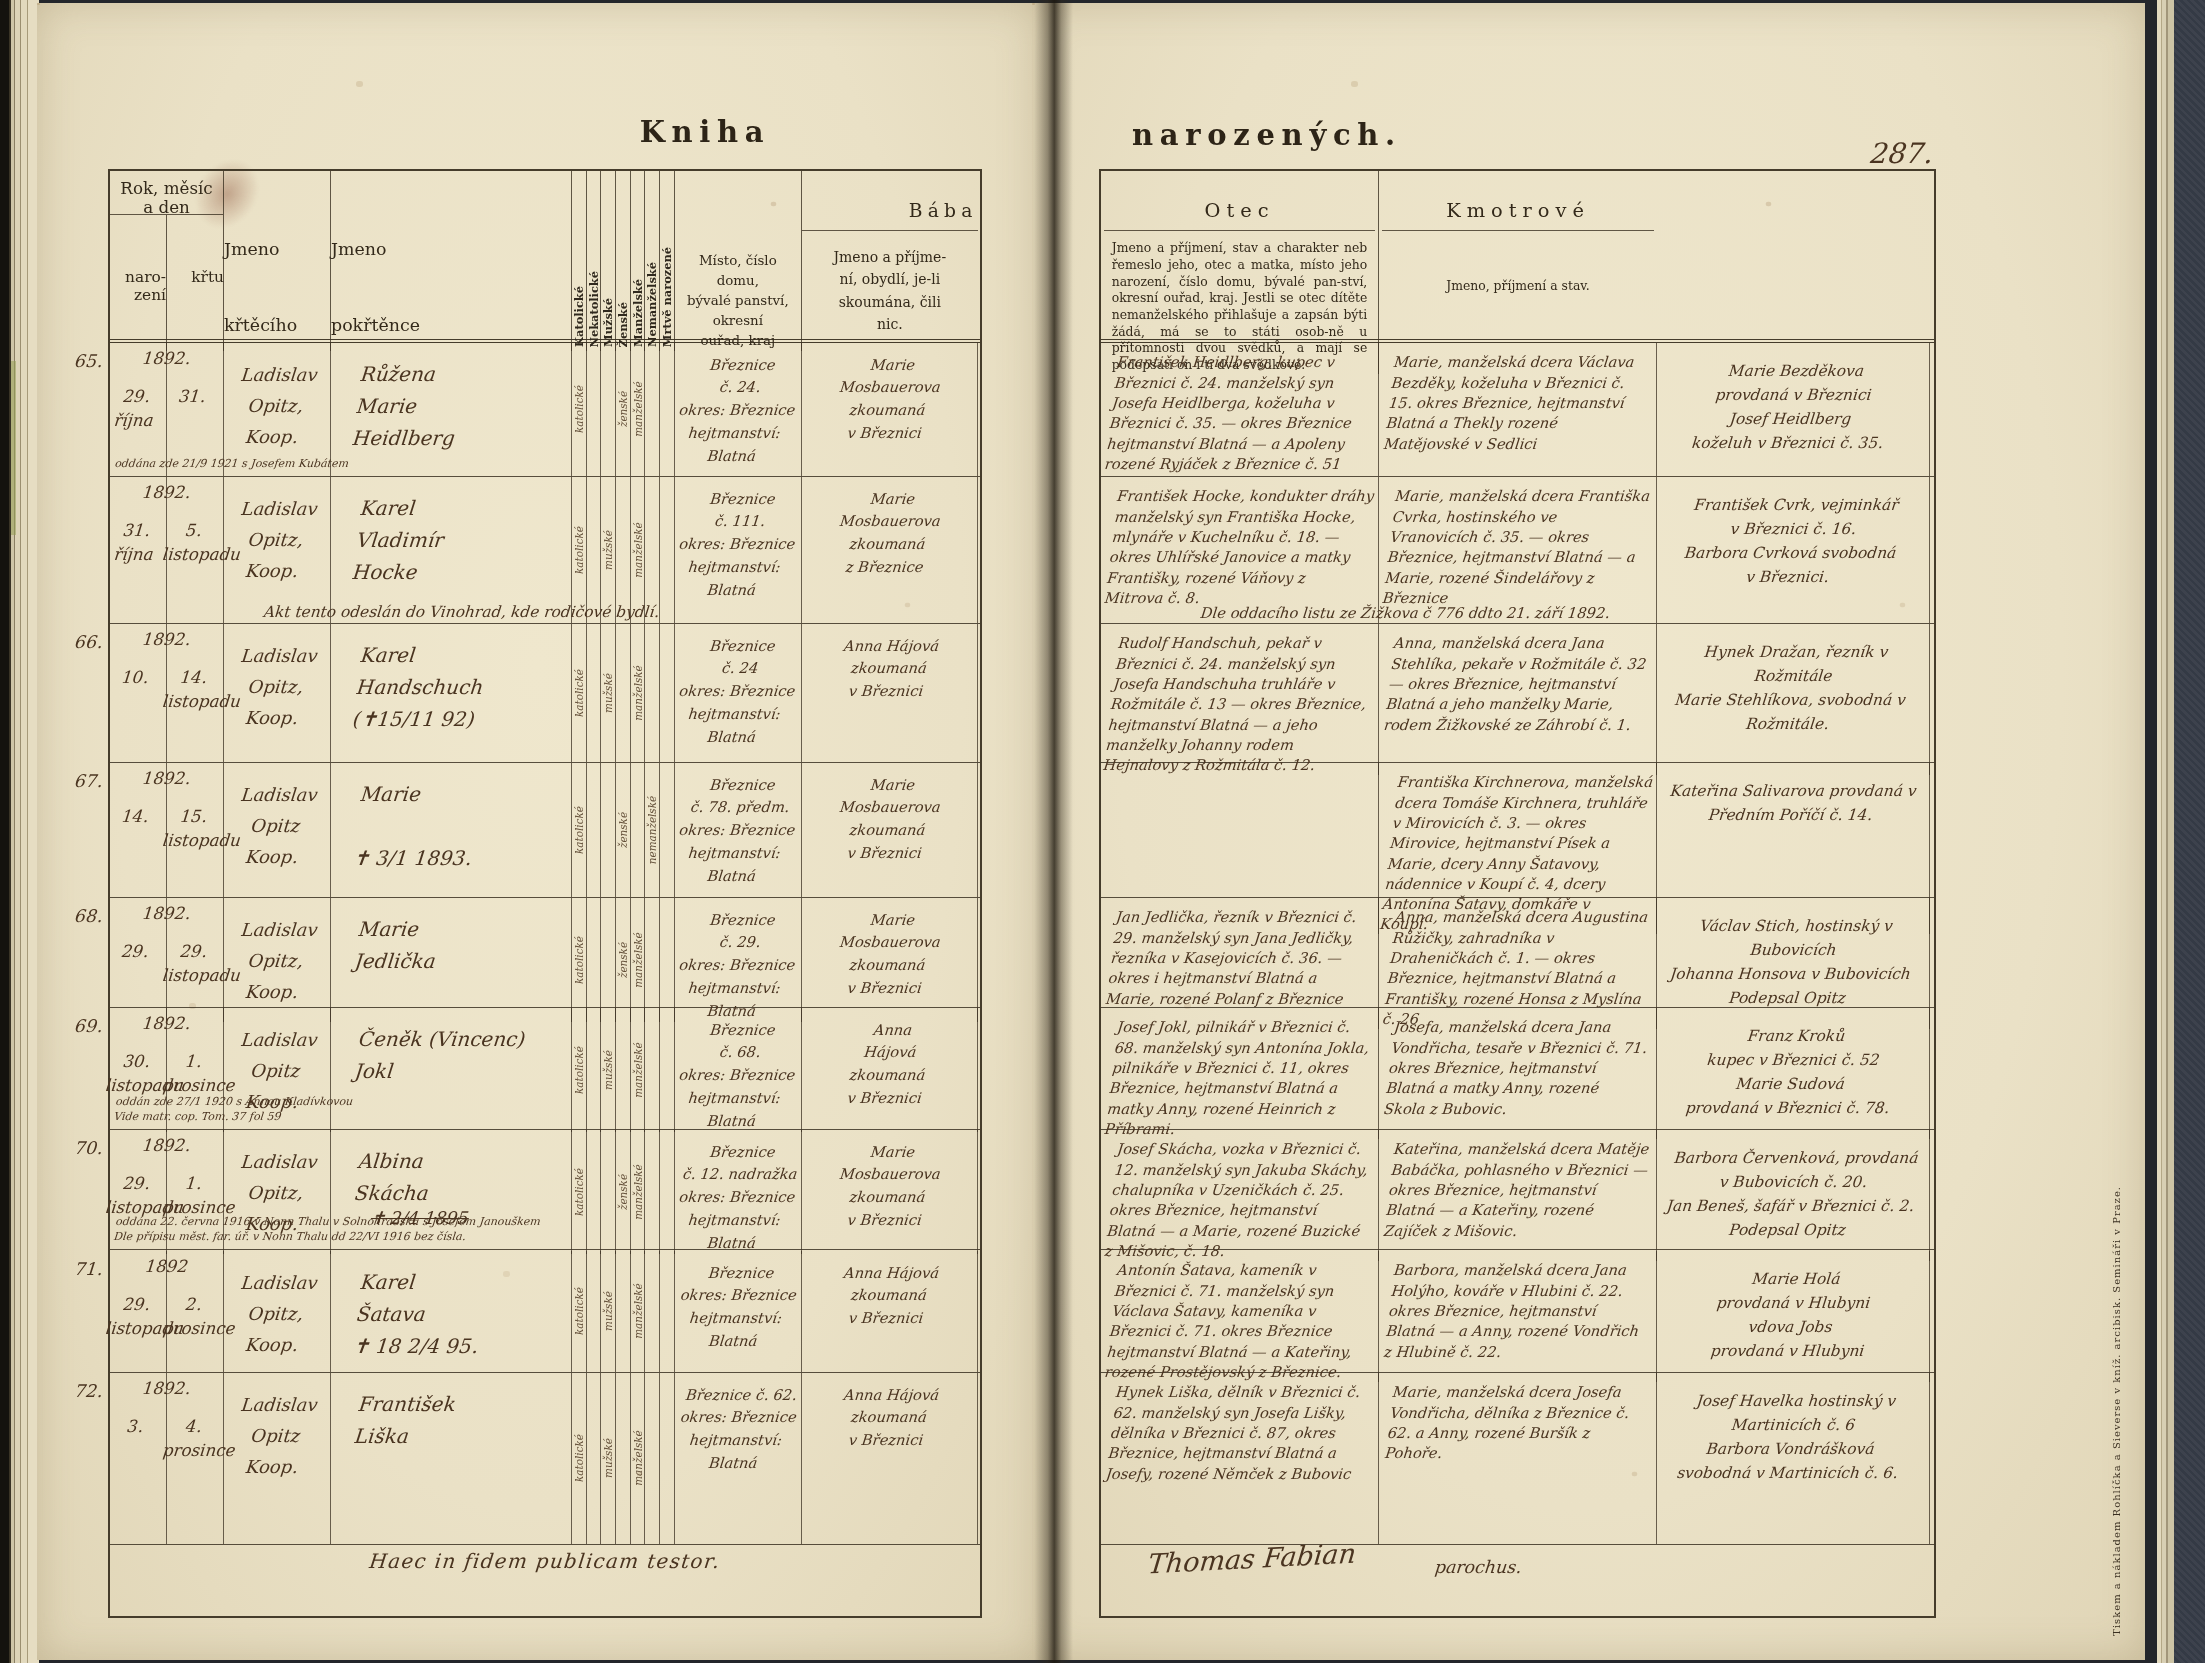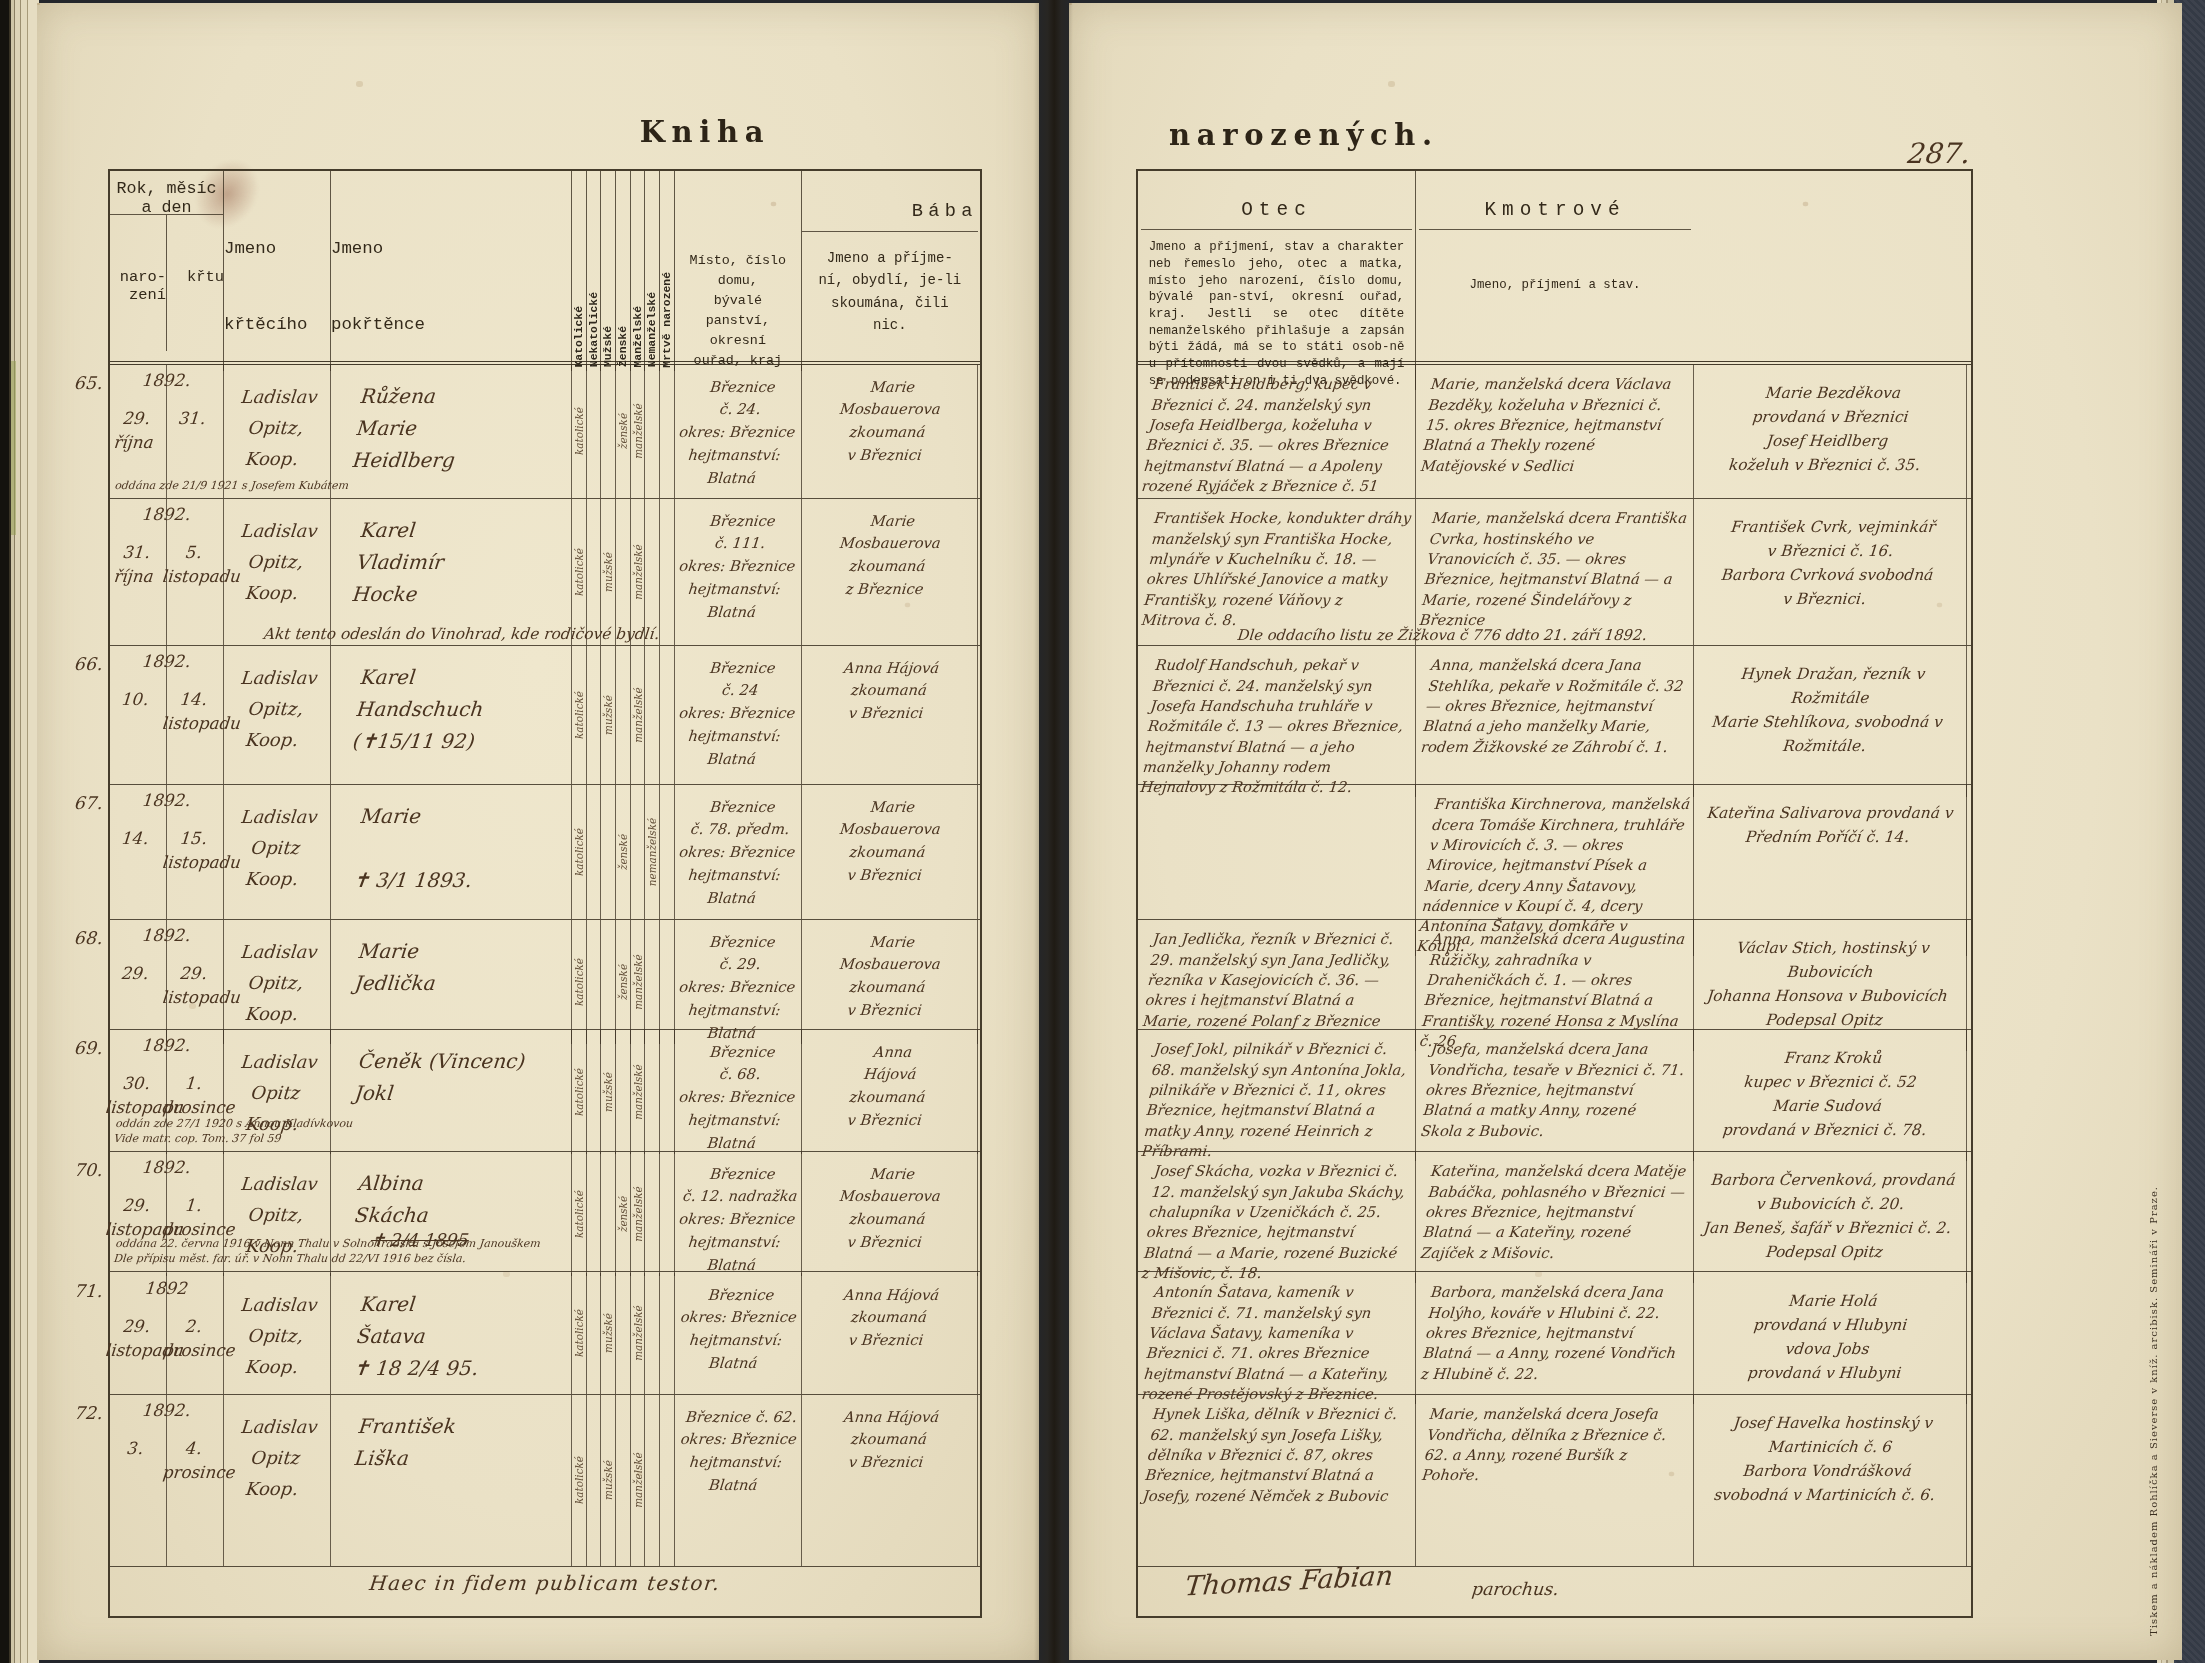--- a/index.html
+++ b/index.html
@@ -16,39 +16,39 @@
     background:repeating-linear-gradient(45deg,#3d424d 0 2.7px,#343a45 2.7px 5.3px);}
   .edge-right{position:absolute;right:31px;top:0;width:17.4px;height:1663px;
     background:linear-gradient(90deg,#e3dabf 0 4px,#b4a887 4px 5.3px,#d8cfb3 5.3px 9.4px,#a2967a 9.4px 10.7px,#cdc4a6 10.7px 17.4px);}
   .gutter{position:absolute;left:1034px;top:0;width:39px;height:1663px;
     background:linear-gradient(90deg,rgba(46,38,24,0) 0,rgba(46,38,24,.45) 35%,rgba(30,24,14,.8) 52%,rgba(46,38,24,.4) 70%,rgba(46,38,24,0) 100%);z-index:5;}
   
   .page{position:absolute;top:2.7px;height:1657px;background:
       radial-gradient(ellipse at 50% 40%,#efe7cd 0%,#eae1c6 60%,#e0d5b6 100%);
       box-shadow:inset 0 0 40px rgba(120,100,60,.25);}
   #page-left{left:37px;width:1002px;}
-  #page-right{left:1069px;width:1113px;}
+  #page-right{left:1032px;width:1113px;}
   .spots{position:absolute;left:0;top:0;width:2.7px;height:2.7px;border-radius:50%;
     background:rgba(150,110,60,.25);
     box-shadow:321px 80px 0 2px rgba(150,110,60,.18),735px 200px 0 1.3px rgba(140,100,55,.2),
       154px 1002px 0 2px rgba(150,110,60,.15),601px 1470px 0 1.3px rgba(150,110,60,.18),
       869px 601px 0 1.3px rgba(140,100,55,.15),468px 1270px 0 2px rgba(150,110,60,.12);}
   .smudge{position:absolute;left:160px;top:154px;width:60px;height:74px;border-radius:50%;
     background:radial-gradient(ellipse,rgba(125,62,40,.38),rgba(125,62,40,0) 70%);
     filter:blur(1.3px);transform:rotate(35deg);}
   
   .ptitle{position:absolute;font-weight:bold;font-size:29px;letter-spacing:6.7px;color:#2d2417;}
   #title-left{left:581px;top:112px;width:174px;text-align:center;}
   #title-right{left:100px;top:115px;width:241px;text-align:center;}
   .pagenum{position:absolute;left:839px;top:134px;font-size:28px;transform:rotate(-9deg);}
   
   .tframe{position:absolute;top:166px;border:2px double #453c2b;background:transparent;}
   #ltable{left:71px;width:870px;height:1445px;}
   #rtable{left:67px;width:833px;height:1445px;}
-  .thead{border-bottom:4px double #453c2b;height:194px;box-sizing:border-box;font-family:Liberation Mono, monospace;}
+  .thead{border-bottom:4px double #453c2b;height:172px;box-sizing:border-box;}
   .tbody{position:relative;height:1202px;}
   .tfoot{position:relative;height:41px;}
   
   #lhead{display:grid;grid-template-columns:114px 107px 241px repeat(7,14.7px) 127px 176px;}
   #lhead>div{border-right:1.1px solid rgba(60,50,35,.8);position:relative;box-sizing:border-box;}
   #lhead>div:last-child{border-right:none;}
   .h-rok{font-size:16.7px;text-align:center;padding-top:8px;line-height:1.15;
          border-bottom:1.3px solid rgba(60,50,35,.8);height:44px;box-sizing:border-box;}
   .h-sub{display:grid;grid-template-columns:57px 57px;height:136px;}
   .h-naro,.h-krtu{font-size:15.4px;text-align:right;padding-top:53px;white-space:pre-line;line-height:1.2;}

